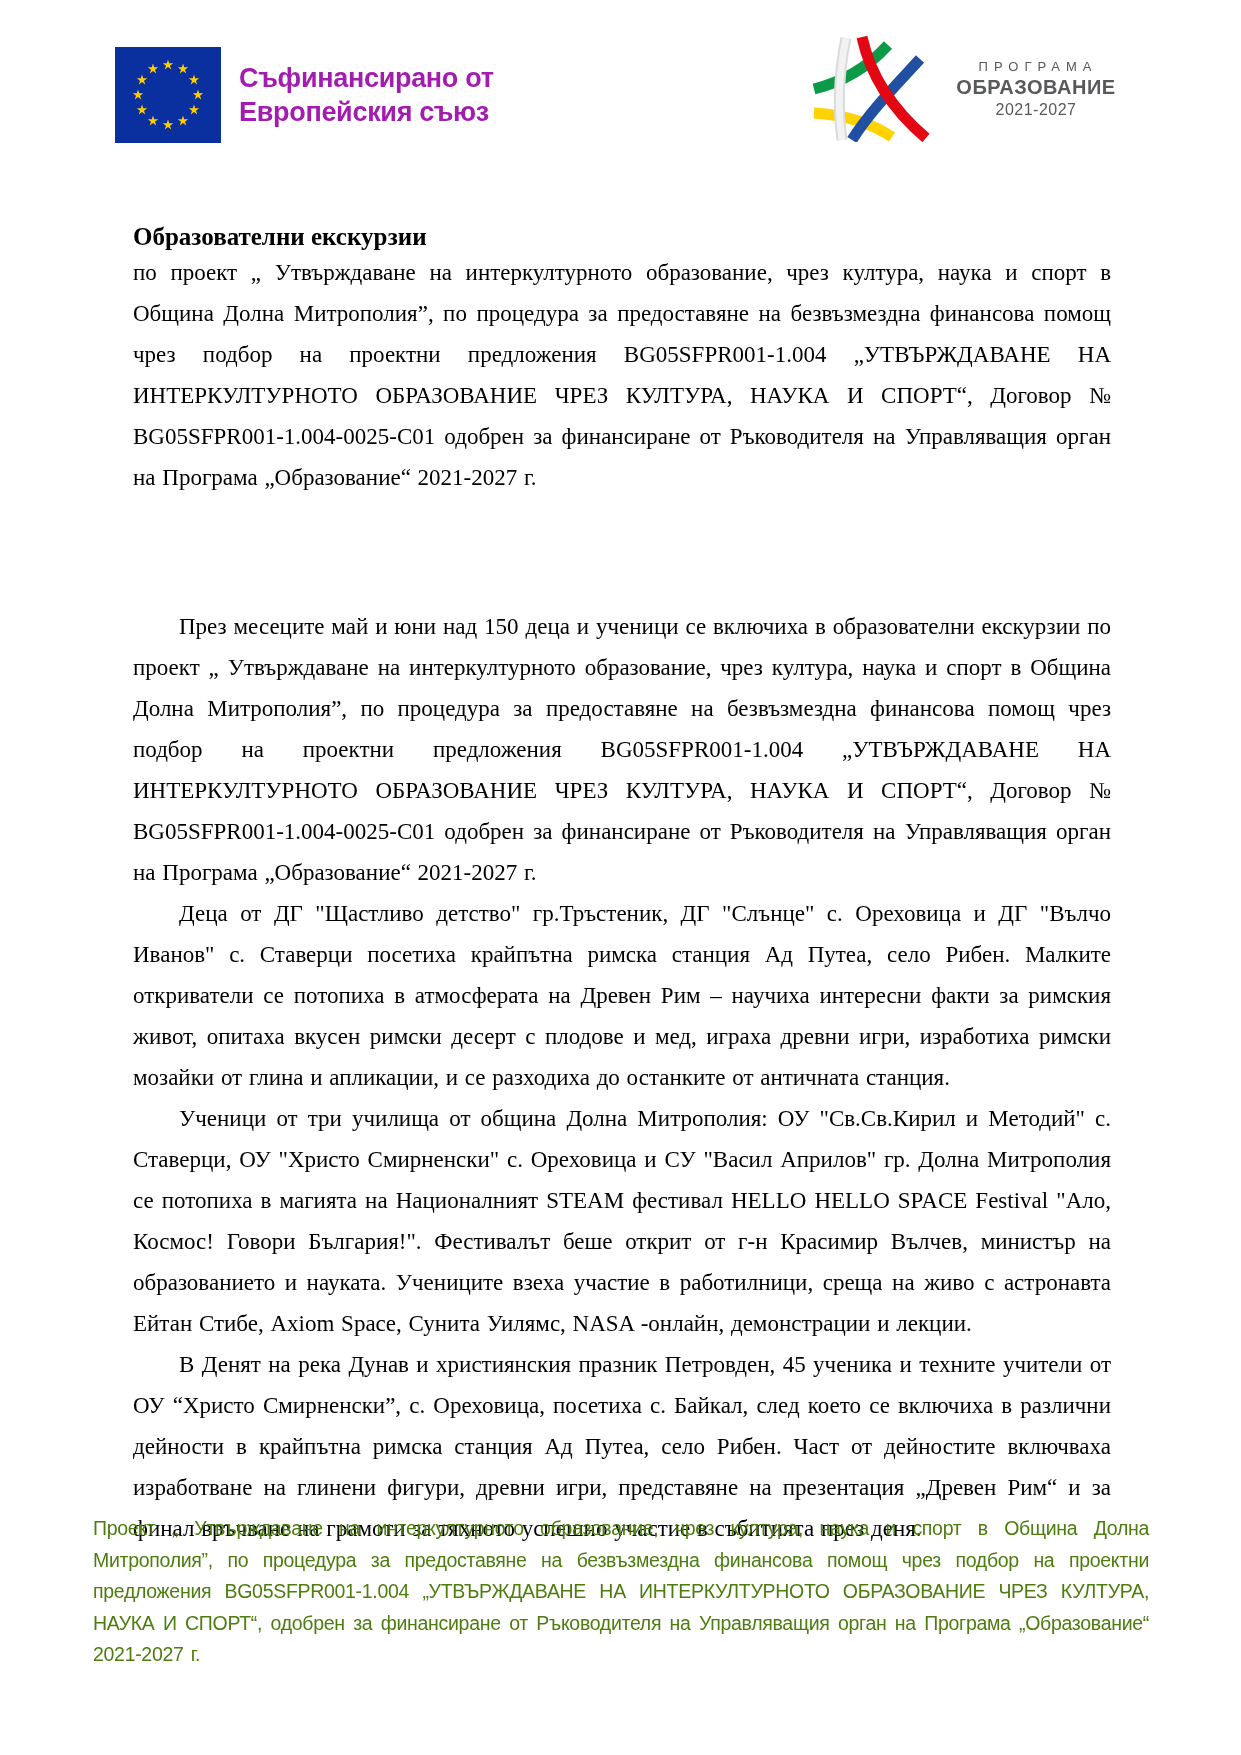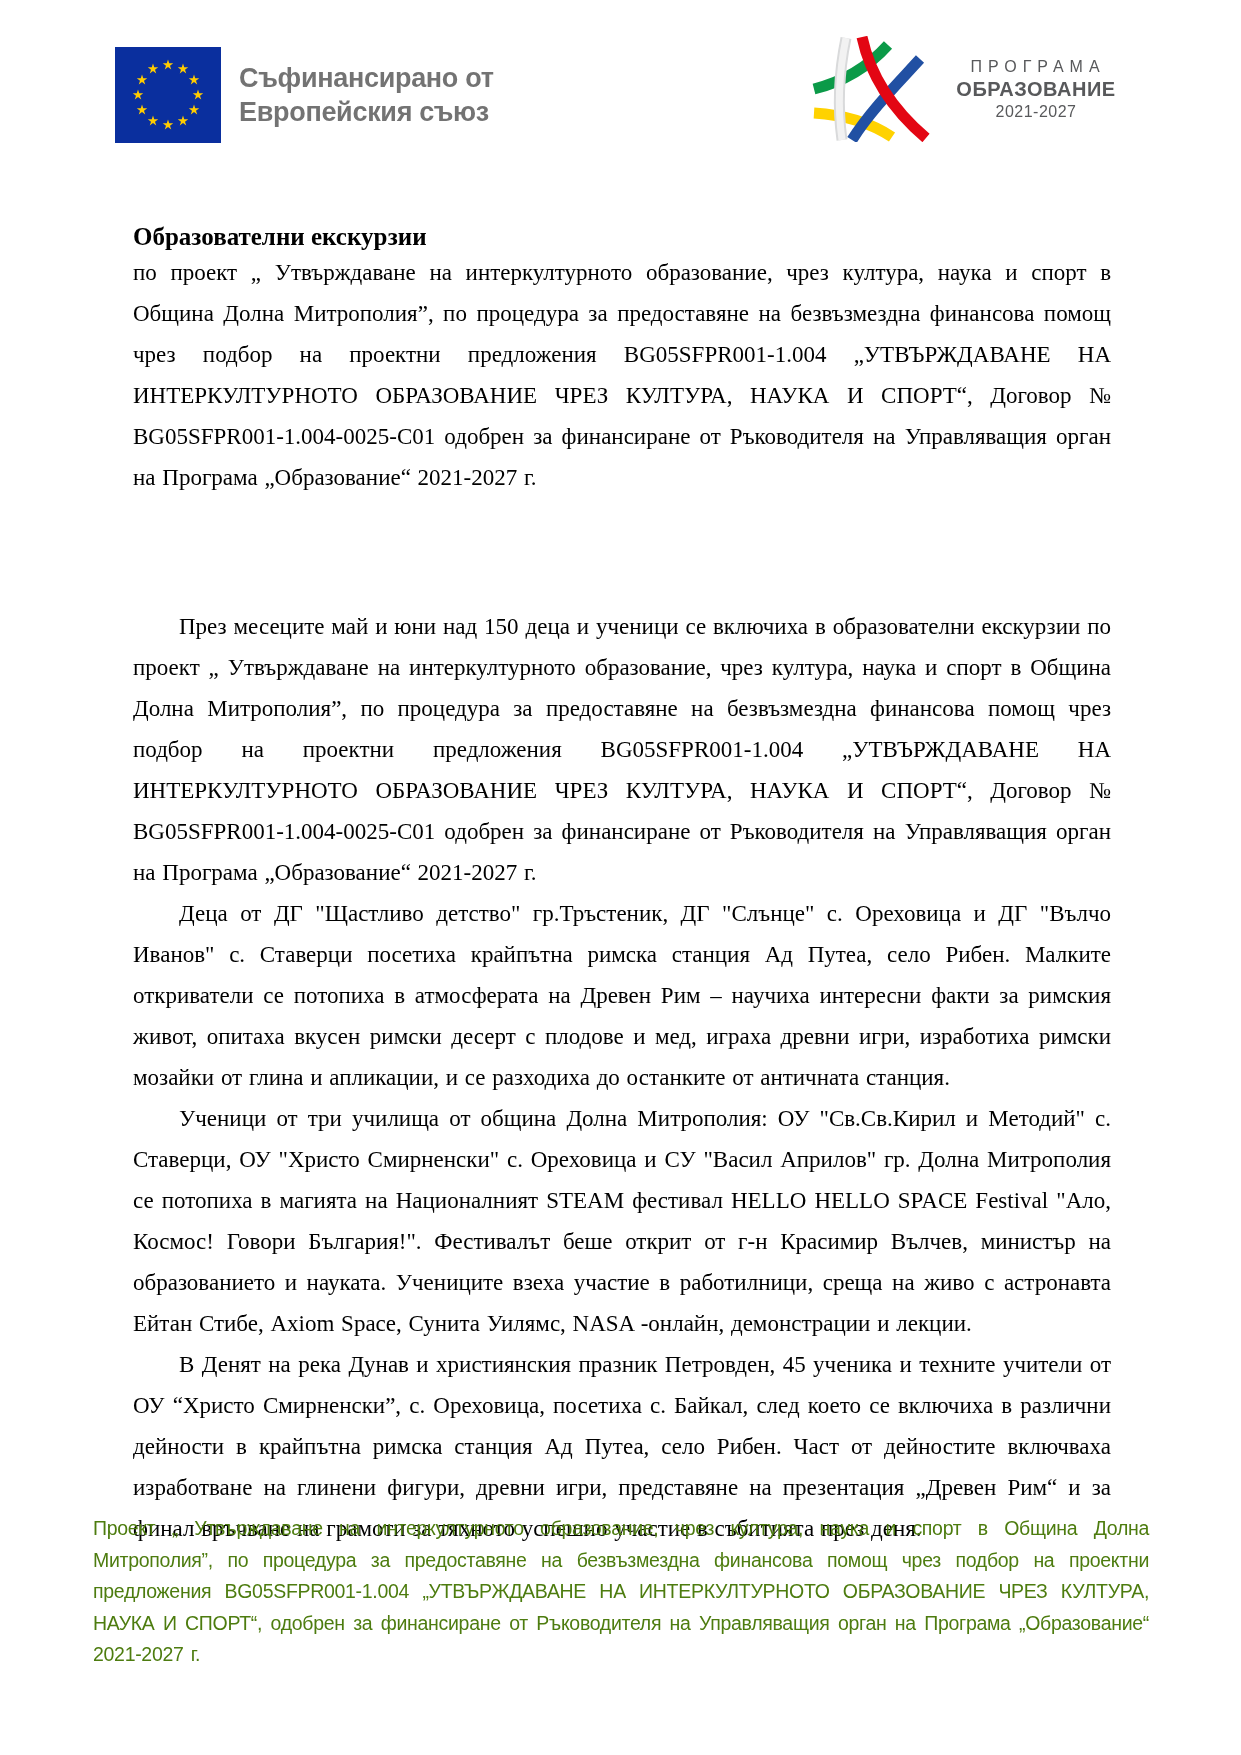--- a/index.html
+++ b/index.html
@@ -15,35 +15,35 @@
 
   
   .eu-logo{position:absolute;left:115px;top:47px;display:flex;align-items:center;}
   .eu-flag{width:106px;height:96px;display:block;flex:0 0 auto;}
   .eu-text{
     margin-left:18px;
     font-family:"Liberation Sans", sans-serif;
     font-weight:bold;
     font-size:27px;
     line-height:34px;
-    color:#737373;
+    color:#a21caf;
     letter-spacing:-0.3px;
     white-space:nowrap;
   }
 
   .prog-logo{position:absolute;left:812px;top:36px;display:flex;align-items:center;}
   .prog-ribbons{width:120px;height:106px;display:block;flex:0 0 auto;}
   .prog-text{
     margin-left:4px;
     font-family:"Liberation Sans", sans-serif;
     color:#58595b;
     text-align:center;
     width:200px;
   }
-  .prog-line1{font-size:16px;letter-spacing:6px;margin-left:4px;text-align:center;}
+  .prog-line1{font-size:13px;letter-spacing:6px;margin-left:4px;text-align:center;}
   .prog-line2{font-size:20px;font-weight:bold;letter-spacing:0.5px;margin-top:2px;}
   .prog-line3{font-size:16px;margin-top:2px;letter-spacing:0.5px;}
 
   
   .content{
     position:absolute;
     left:133px;top:0;
     width:978px;
   }
   .doc-title{

